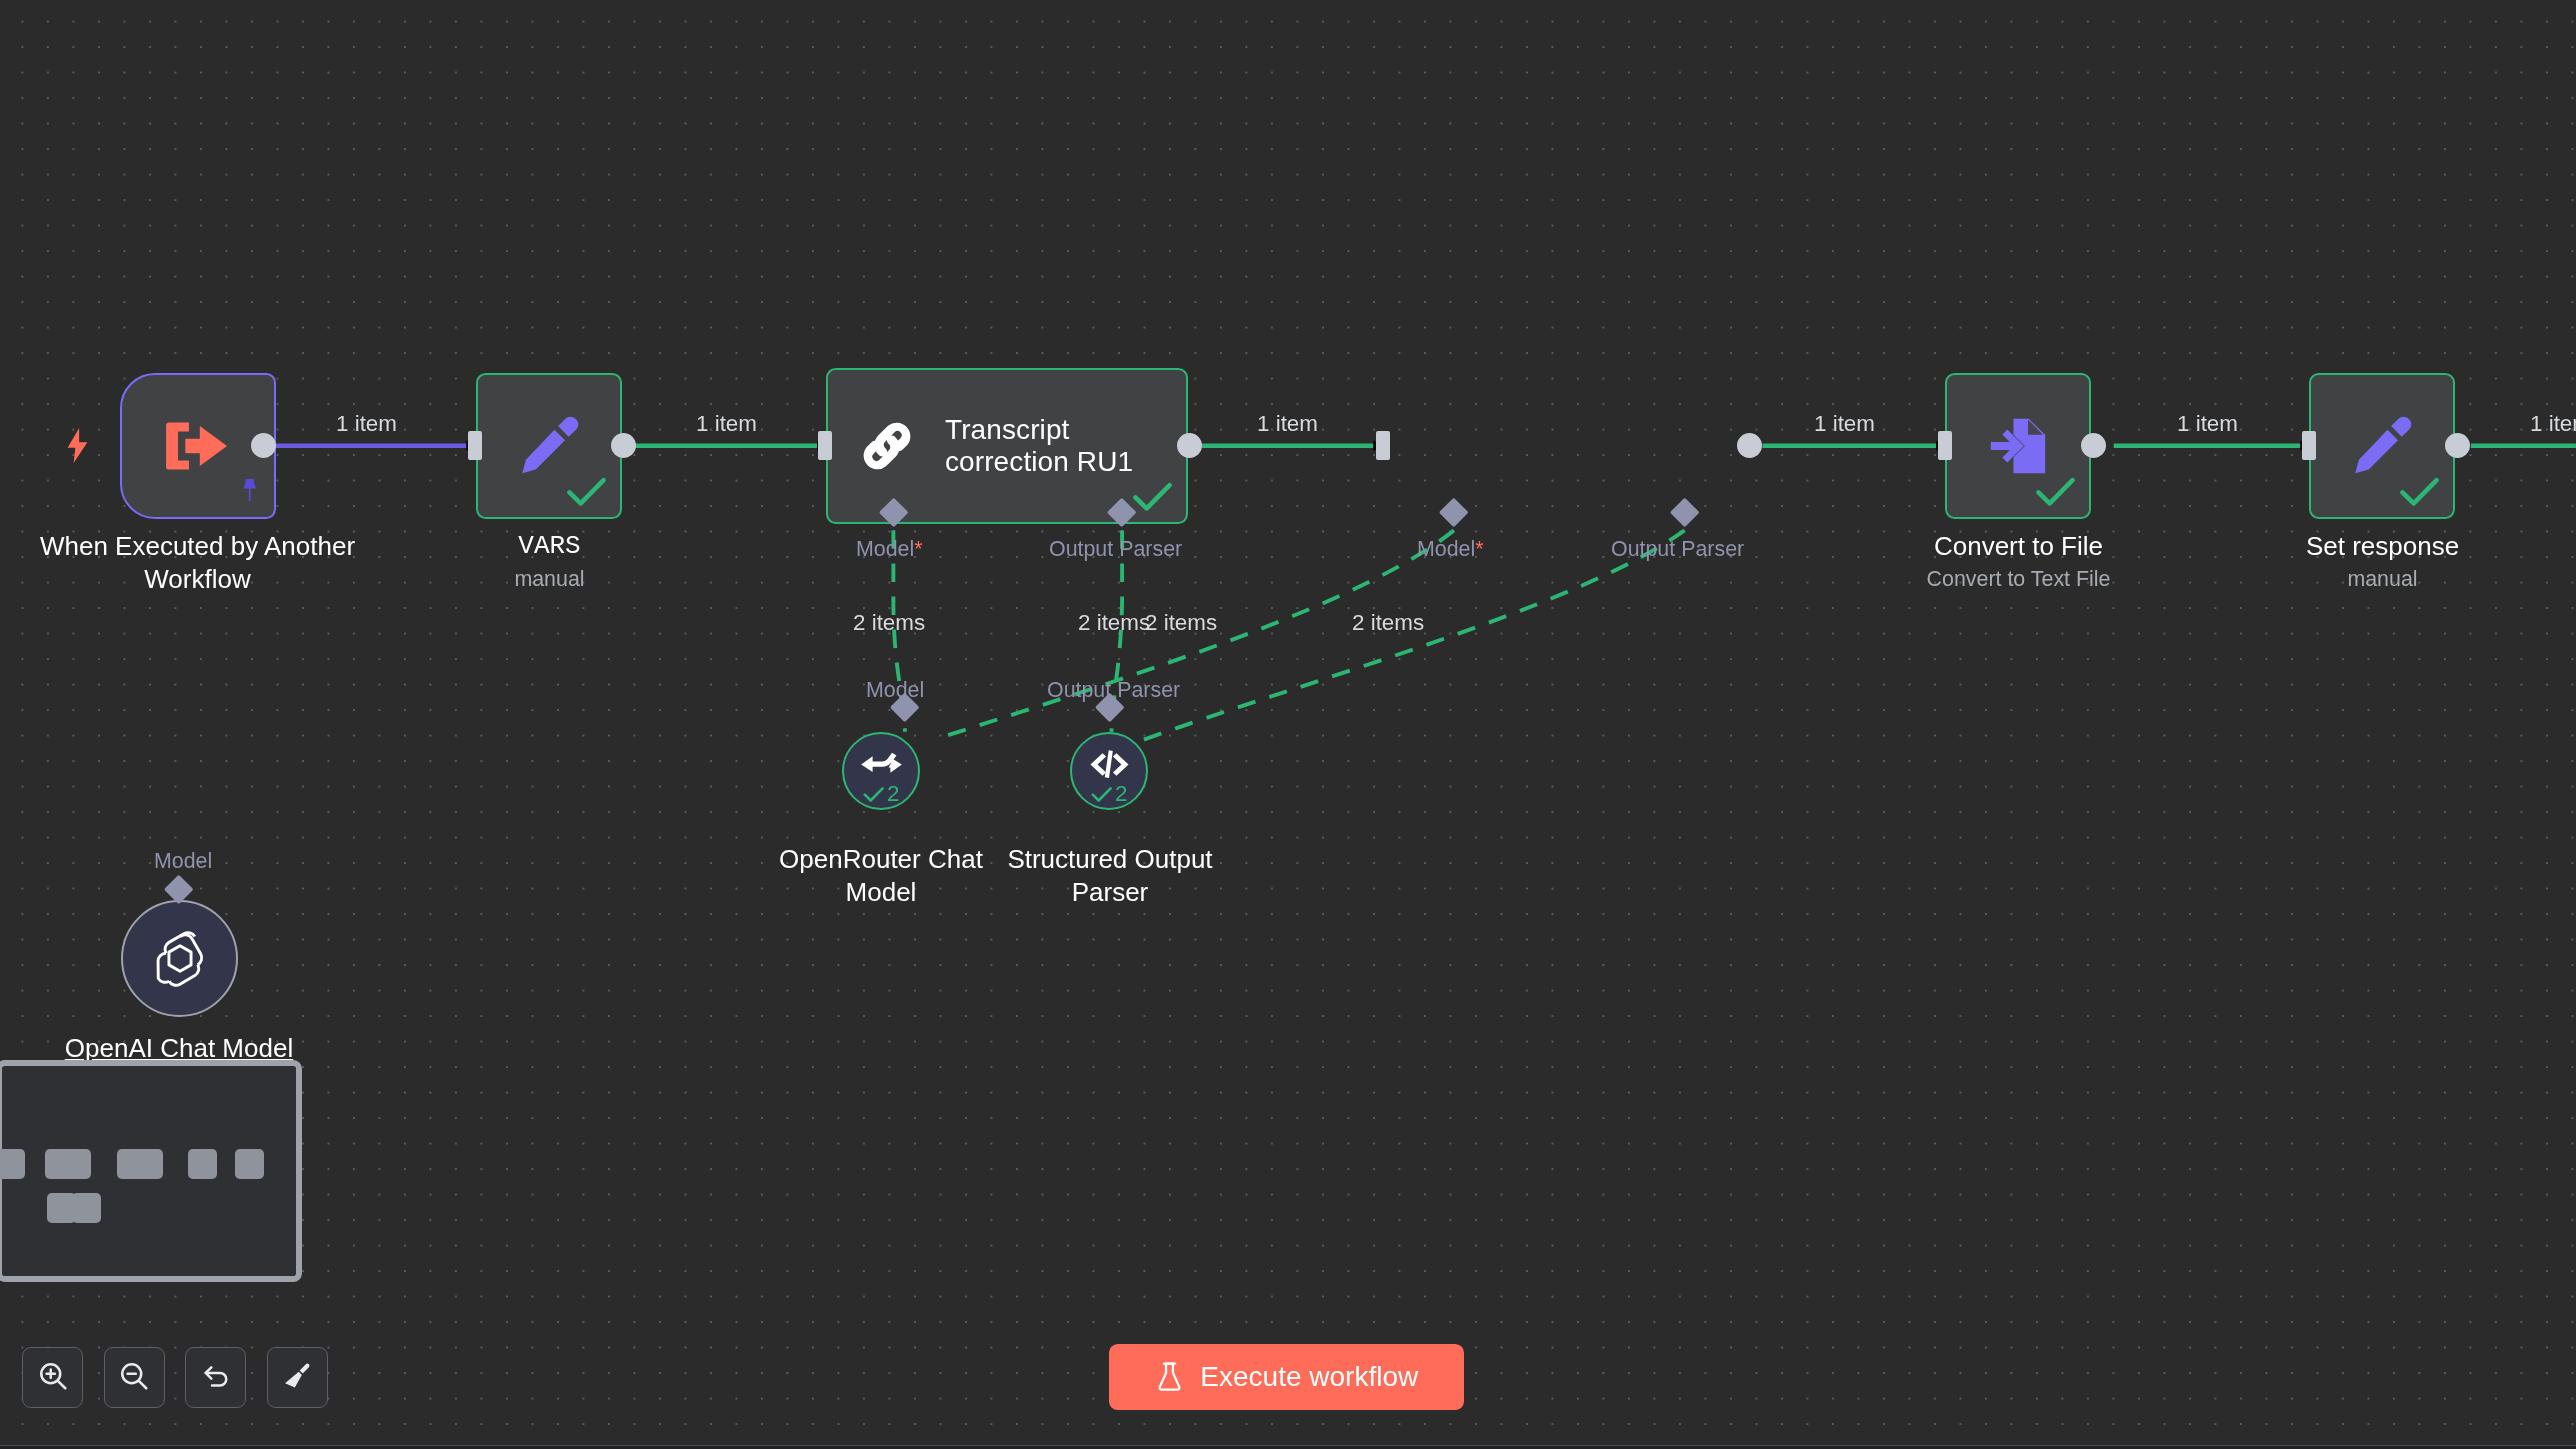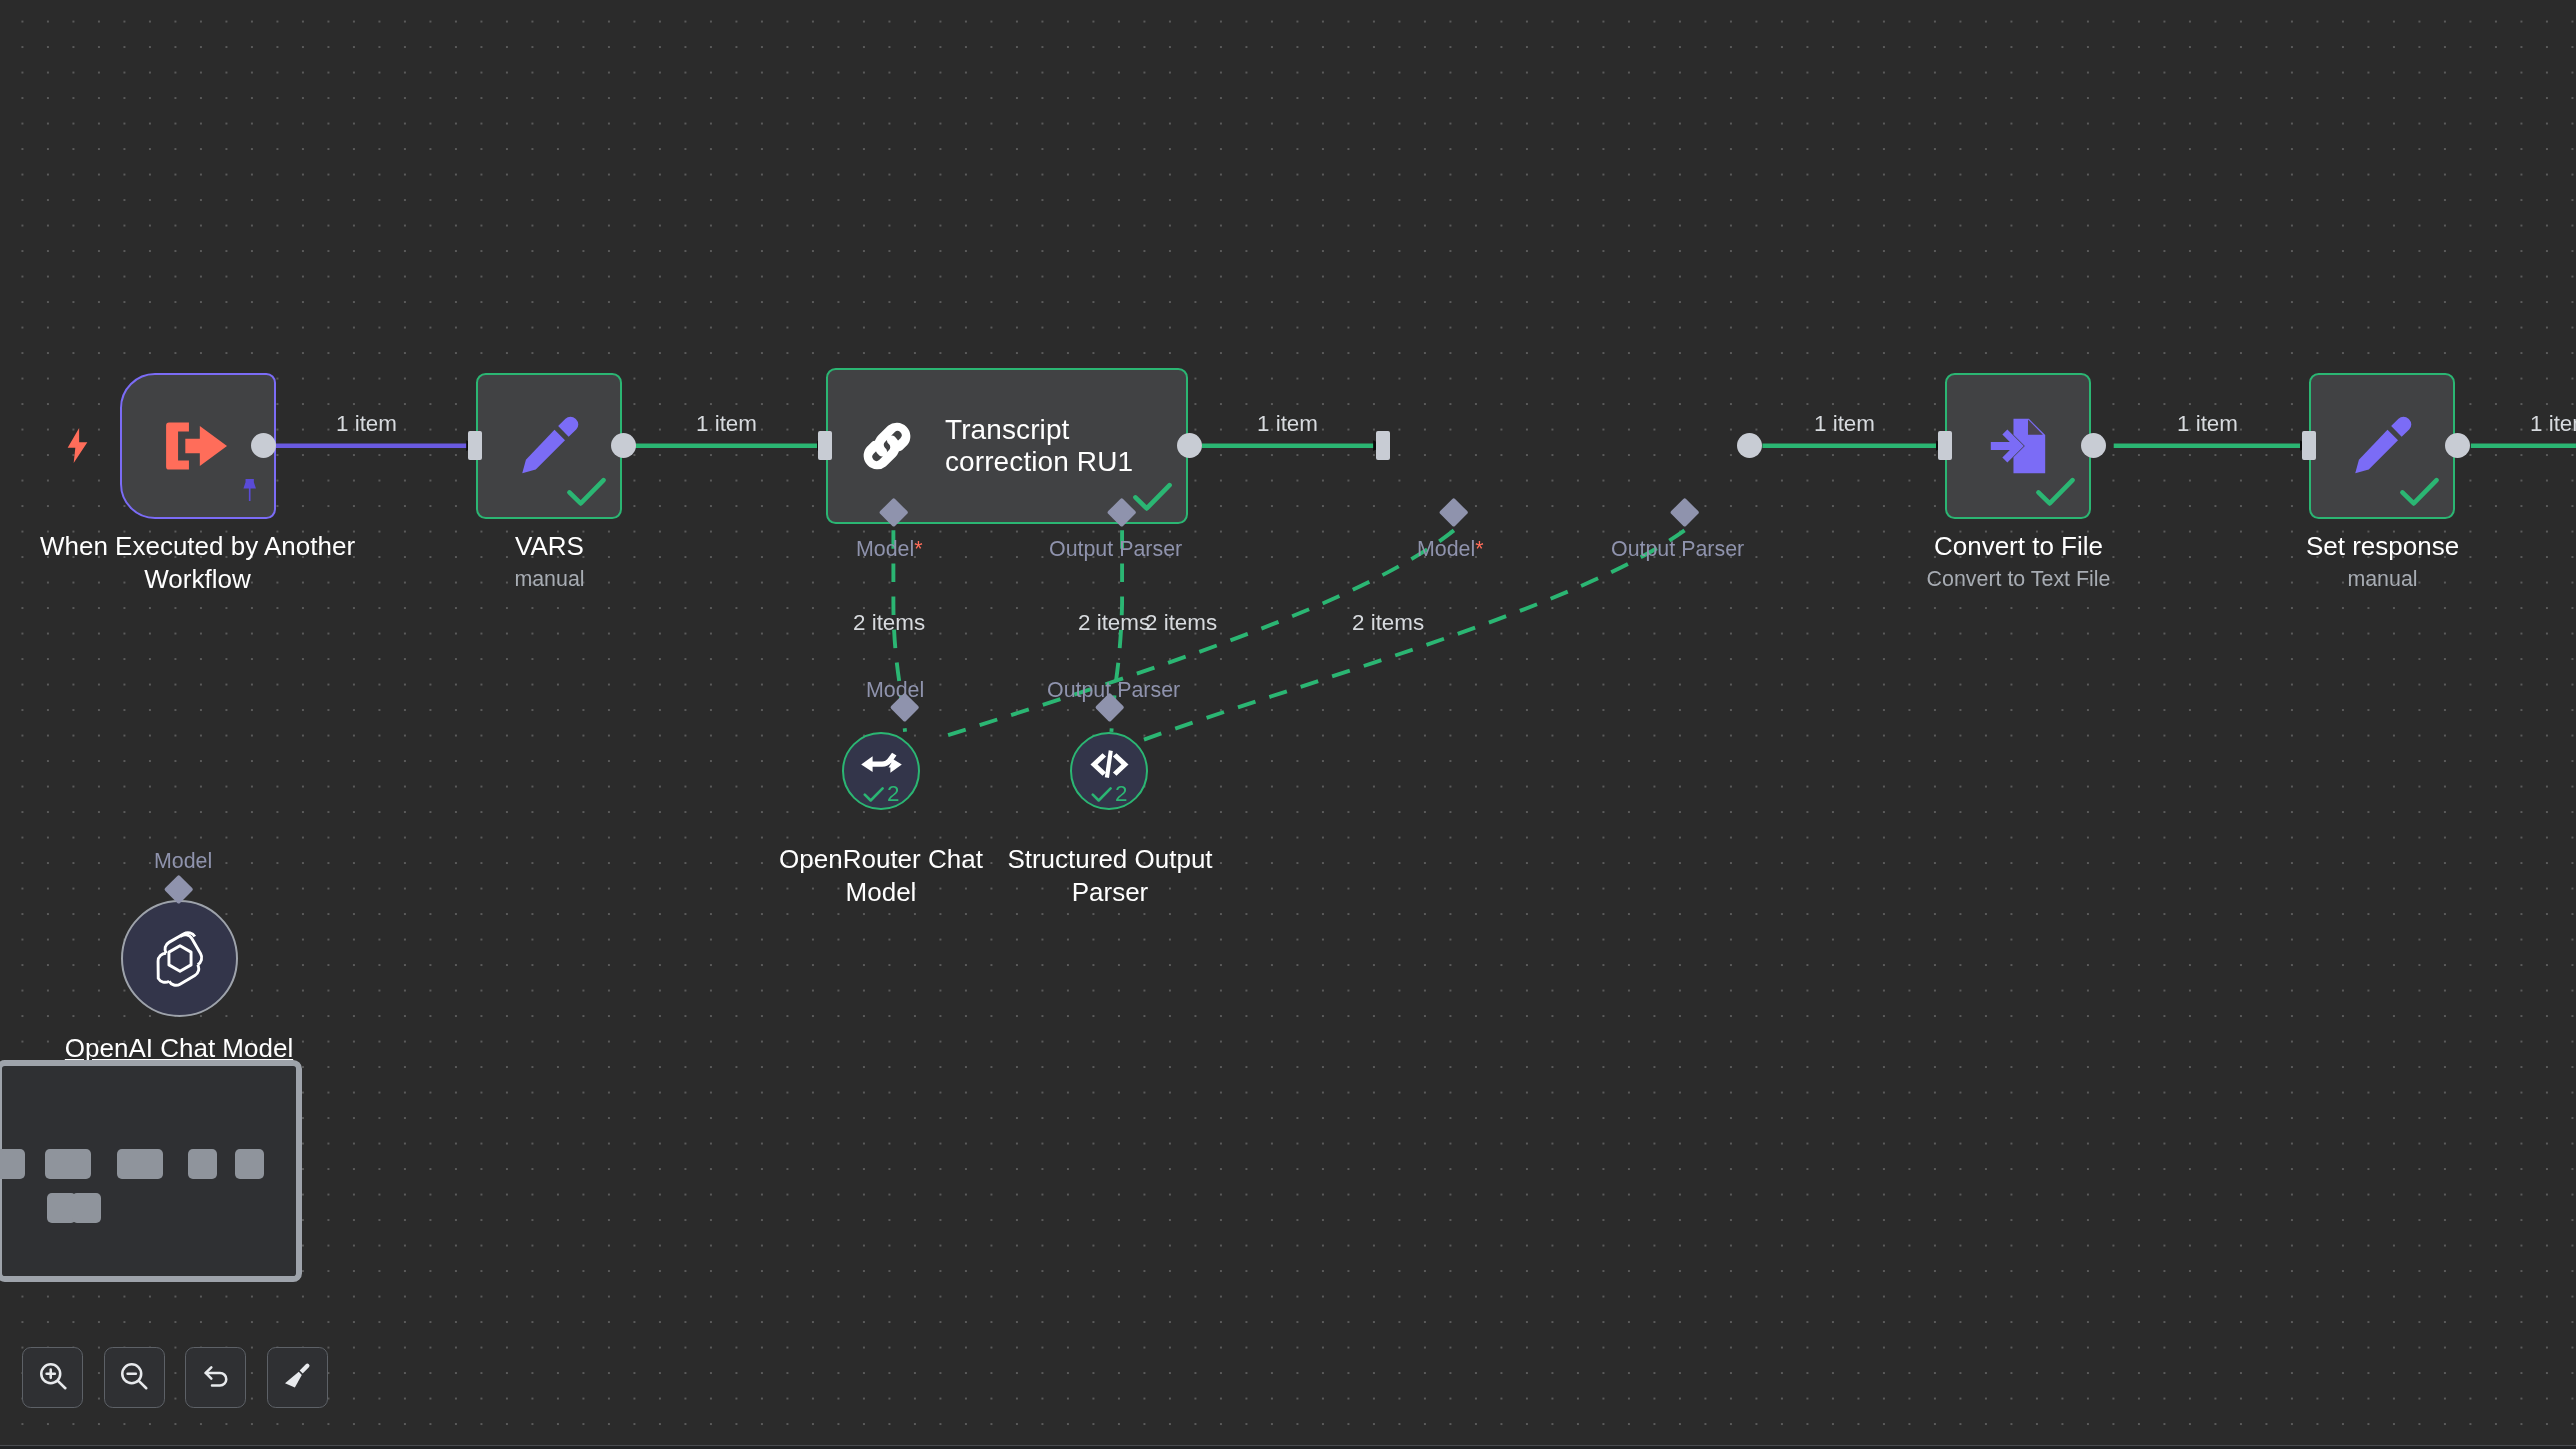--- a/index.html
+++ b/index.html
@@ -210,21 +210,21 @@
         <path d="M16.4 6.9 L21 11.5 L8.2 24.3 L2.3 25.9 L3.9 20 Z" fill="#7b6cf6"></path>
       </svg>
     </div>
     <div class="tick">
       <svg width="41" height="31" viewBox="0 0 24 18">
         <path d="M2 9.5 L8.6 16 L22 2.4" stroke="#2bb673" stroke-width="2.7" fill="none" stroke-linecap="round" stroke-linejoin="round"></path>
       </svg>
     </div>
   </div>
   <div class="port-out" style="left:611px; top:433px;"></div>
-  <div class="node-caption" style="left:452px; top:530px; width:195px;">VARS</div>
+  <div class="node-caption" style="left:452px; top:530px; width:195px;font-family:Liberation Mono, monospace;">VARS</div>
   <div class="node-subtitle" style="left:452px; top:567px; width:195px;">manual</div>
 
   <div class="port-in" style="left:818px; top:431px;"></div>
   <div class="node ok" style="left:826px; top:368px; width:362px; height:156px;">
     <div class="node-icon" style="width:117px;">
       <svg width="76" height="76" viewBox="0 0 30 30">
         <path d="M11.6 18.4 a5.4 5.4 0 0 1 0-7.6 l3.8-3.8 a5.4 5.4 0 0 1 7.6 7.6 l-1.9 1.9 a1.9 1.9 0 1 1-2.7-2.7 l1.9-1.9 a1.6 1.6 0 0 0-2.3-2.3 l-3.8 3.8 a1.6 1.6 0 0 0 0 2.3 a1.9 1.9 0 1 1-2.6 2.7 Z" fill="#ffffff"></path>
         <path d="M18.4 11.6 a5.4 5.4 0 0 1 0 7.6 l-3.8 3.8 a5.4 5.4 0 0 1-7.6-7.6 l1.9-1.9 a1.9 1.9 0 1 1 2.7 2.7 l-1.9 1.9 a1.6 1.6 0 0 0 2.3 2.3 l3.8-3.8 a1.6 1.6 0 0 0 0-2.3 a1.9 1.9 0 1 1 2.6-2.7 Z" fill="#ffffff"></path>
       </svg>
     </div>
@@ -392,17 +392,26 @@
     <div class="tool-btn">
       <span>
         <svg width="32" height="32" viewBox="0 0 24 24">
           <path d="M18.6 3.2 a1.6 1.6 0 0 1 2.3 2.3 l-4.6 4.6 -2.3-2.3 Z" fill="#e8eaed"></path>
           <path d="M13.3 8.9 L15.6 11.2 L10.4 20.6 L3 17.5 Z" fill="#e8eaed"></path>
         </svg>
       </span>
     </div>
   </div>
 
+  <button id="execute-btn">
+    <span style="display:flex;">
+      <svg width="29" height="32" viewBox="0 0 22 26" fill="none" stroke="#ffffff" stroke-width="1.85" stroke-linejoin="round" stroke-linecap="round">
+        <path d="M8.2 2.2 v7.3 L3.1 21 a1.5 1.5 0 0 0 1.4 2.2 h13 a1.5 1.5 0 0 0 1.4-2.2 L13.8 9.5 V2.2 Z"></path>
+        <line x1="6.4" y1="2.2" x2="15.6" y2="2.2"></line>
+      </svg>
+    </span>
+    <span>Execute workflow</span>
+  </button>
 
   <div id="bottom-rule"></div>
 
 </div>
 
 
 </body></html>

